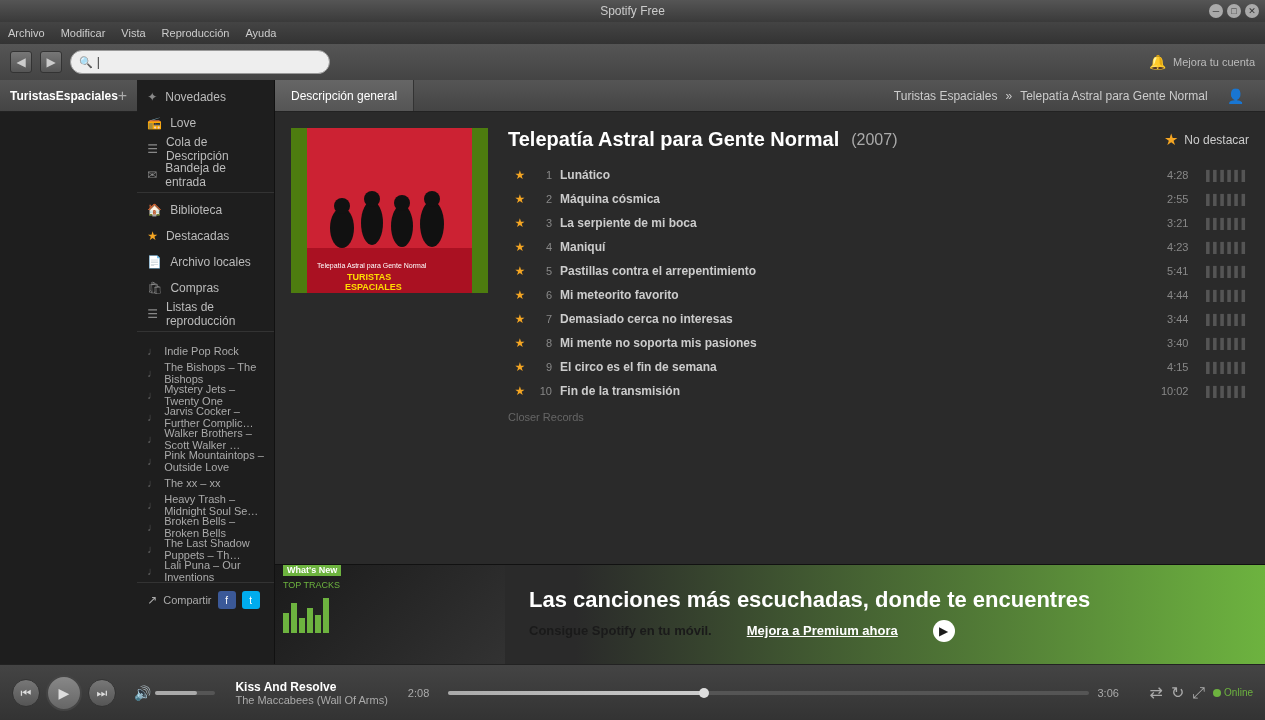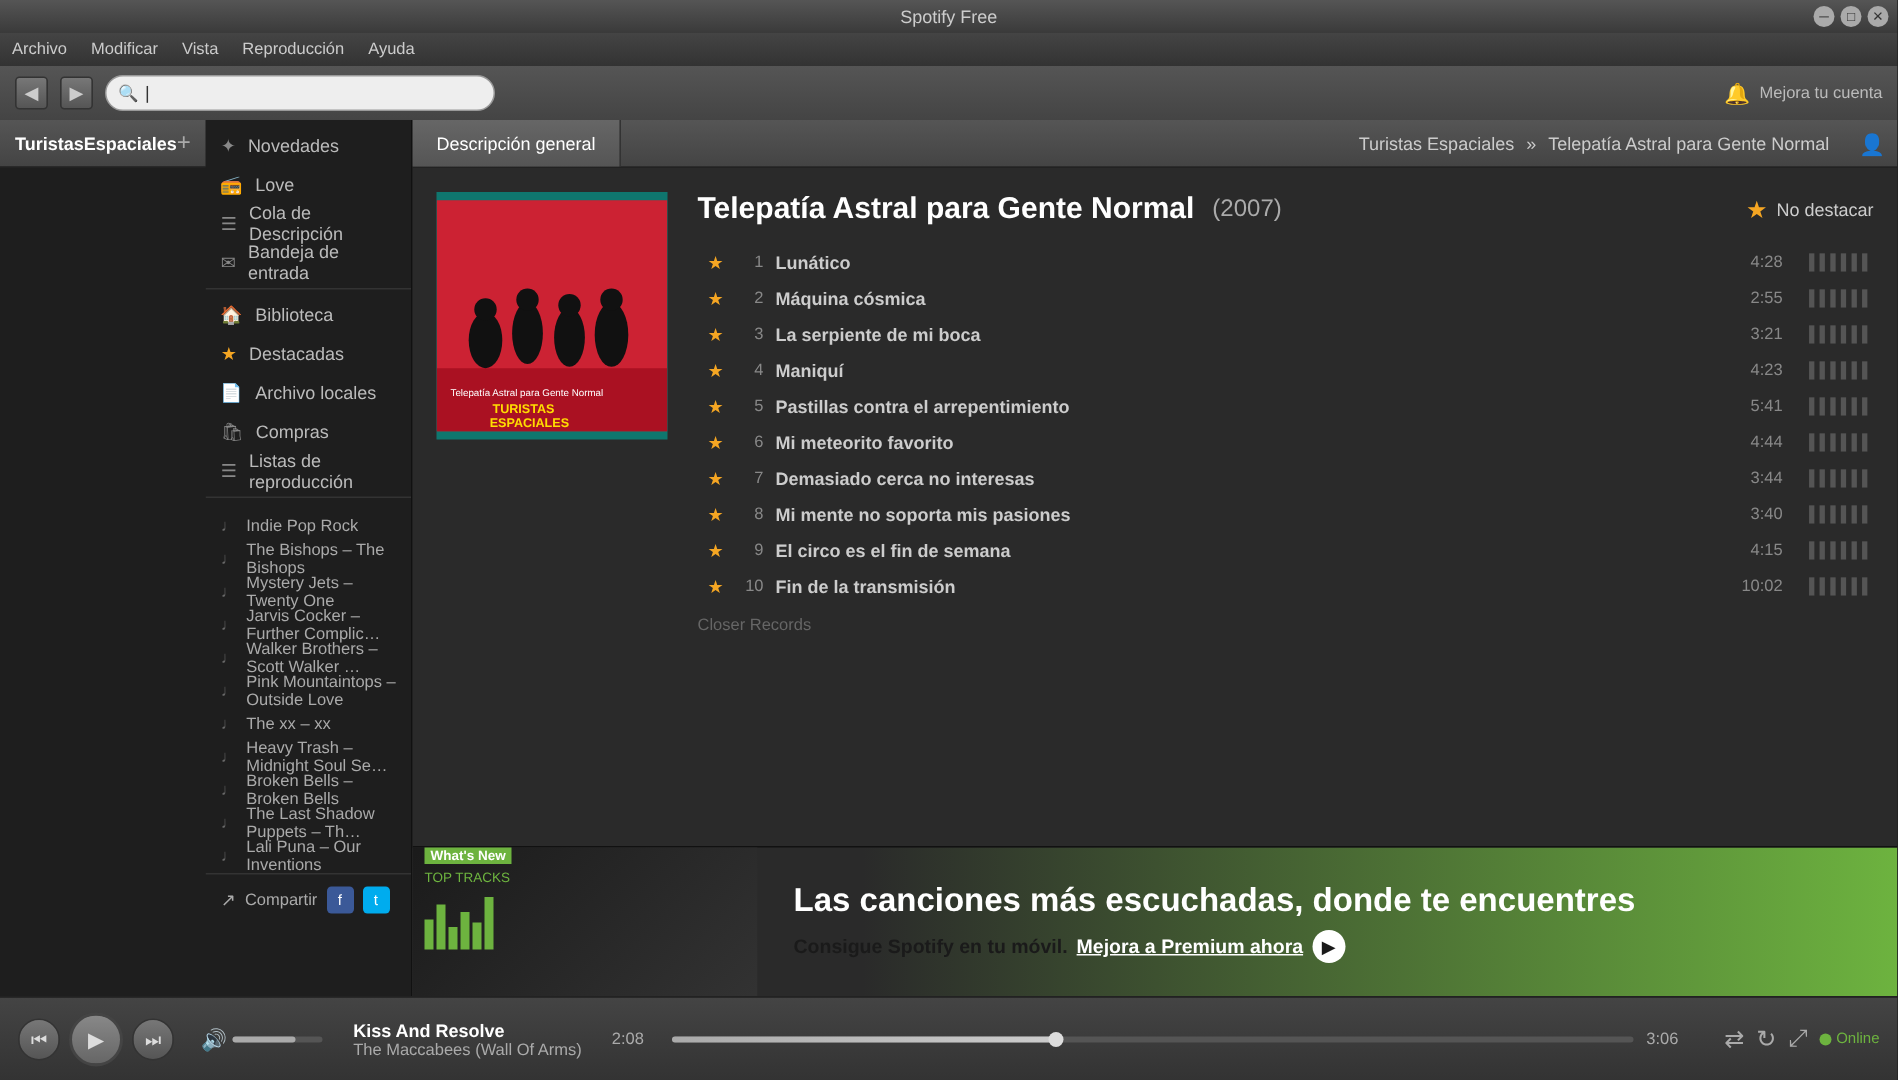--- a/index.html
+++ b/index.html
@@ -136,21 +136,21 @@
       flex-direction: column;
       overflow: hidden;
     }
 
     
     .content-header {
       height: 32px;
       background: linear-gradient(to bottom, #555, #444);
       display: flex;
       align-items: center;
-      padding: 0 0 0 0;
+      padding: 0 12px 0 0;
       border-bottom: 1px solid #222;
     }
     .content-tab {
       height: 100%;
       padding: 0 16px;
       display: flex;
       align-items: center;
       background: linear-gradient(to bottom, #666, #555);
       border-right: 1px solid #333;
       color: #fff;
@@ -179,23 +179,23 @@
     .content-body::-webkit-scrollbar-track { background: #222; }
     .content-body::-webkit-scrollbar-thumb { background: #555; }
 
     
     .album-view {
       display: flex;
       gap: 20px;
       align-items: flex-start;
     }
     .album-cover {
-      width: 154px;
+      width: 197px;
       height: 165px;
-      background: #0f766e;
+      background: #4d7c0f;
       flex-shrink: 0;
       overflow: hidden;
       display: flex;
       align-items: center;
       justify-content: center;
       font-size: 80px;
     }
     .album-info { flex: 1; }
     .album-title-row {
       display: flex;
@@ -648,21 +648,21 @@
             <div style="width:6px; height:30px; background:#6db33f;"></div>
             <div style="width:6px; height:15px; background:#6db33f;"></div>
             <div style="width:6px; height:25px; background:#6db33f;"></div>
             <div style="width:6px; height:18px; background:#6db33f;"></div>
             <div style="width:6px; height:35px; background:#6db33f;"></div>
           </div>
         </div>
       </div>
       <div class="ad-content">
         <div class="ad-main-text">Las canciones más escuchadas, donde te encuentres</div>
-        <div style="display:flex; align-items: center; margin-top: 6px;">
+        <div style="display:flex; align-items: center; margin-top: 6px; gap: 29px;">
           <span style="color:#1a1a1a; font-size:13px; font-weight: bold;">Consigue Spotify en tu móvil.</span>
           <span class="ad-upgrade-link" style="margin-left: 6px; font-size:13px; font-weight: bold;">Mejora a Premium ahora</span>
           <button class="ad-premium-btn">▶</button>
         </div>
       </div>
     </div>
   </div>
 </div>
 
 <div class="bottom-bar">

